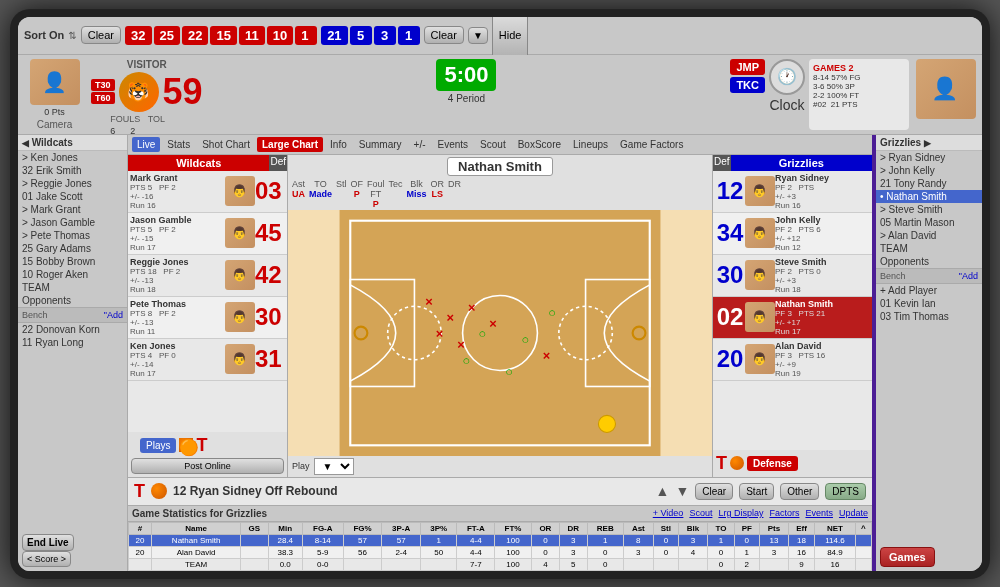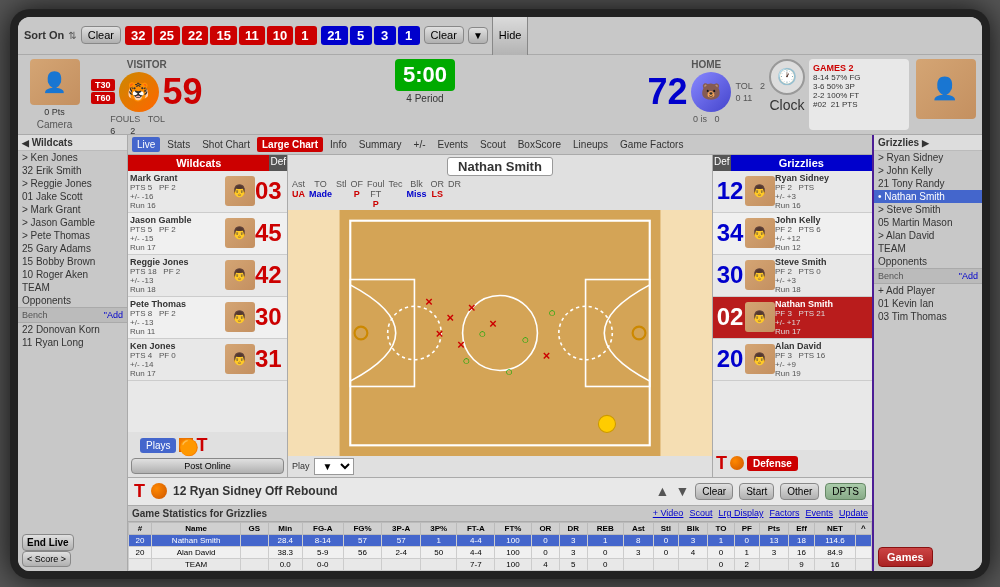--- a/index.html
+++ b/index.html
@@ -584,21 +584,21 @@
       padding: 2px 6px;
       border-radius: 3px;
       cursor: pointer;
       text-align: center;
     }
 
     
     .right-sidebar {
       width: 110px;
       background: #c8c8c8;
-      border-left: 2px solid #4c1d95;
+      border-left: 4px solid #4c1d95;
       display: flex;
       flex-direction: column;
       font-size: 10px;
       overflow: hidden;
     }
 
     
     .bottom-stats {
       background: #e8e8e8;
       border-top: 1px solid #aaa;
@@ -766,35 +766,25 @@
 
       <div class="center-section">
         <div class="clock-display">
           <div class="clock-time">5:00</div>
           <div class="period-display">
             <span>4</span> <span>Period</span>
           </div>
         </div>
       </div>
 
-      <div style="display:flex;flex-direction:column;align-items:center;gap:2px;">
-        <span class="home-label">HOME</span>
-        <div style="display:flex;gap:4px;align-items:center;">
-          <div>
-            <span class="score-number-blue">72</span>
-          </div>
-          <div class="home-logo">🐻</div>
-          <div style="display:flex;flex-direction:column;gap:2px;">
-            <div style="font-size:9px;color:#555;">TOL &nbsp; 2</div>
-            <div style="font-size:9px;color:#555;">0 11</div>
-          </div>
-        </div>
-        <div style="font-size:9px;color:#555;">0 is &nbsp; 0</div>
+
+      <div class="jmp-tkc">
+        <span class="jmp-btn">JMP</span>
+        <span class="tkc-btn">TKC</span>
       </div>
-
 
       <div class="clock-section">
         <div class="clock-icon">🕐</div>
         <span style="font-size:14px;color:#333;">Clock</span>
       </div>
 
       <div class="games-section">
         <div class="games-title">GAMES 2</div>
         <div style="font-size:8px;color:#333;white-space:pre;">8-14 57% FG
 3-6 50% 3P

